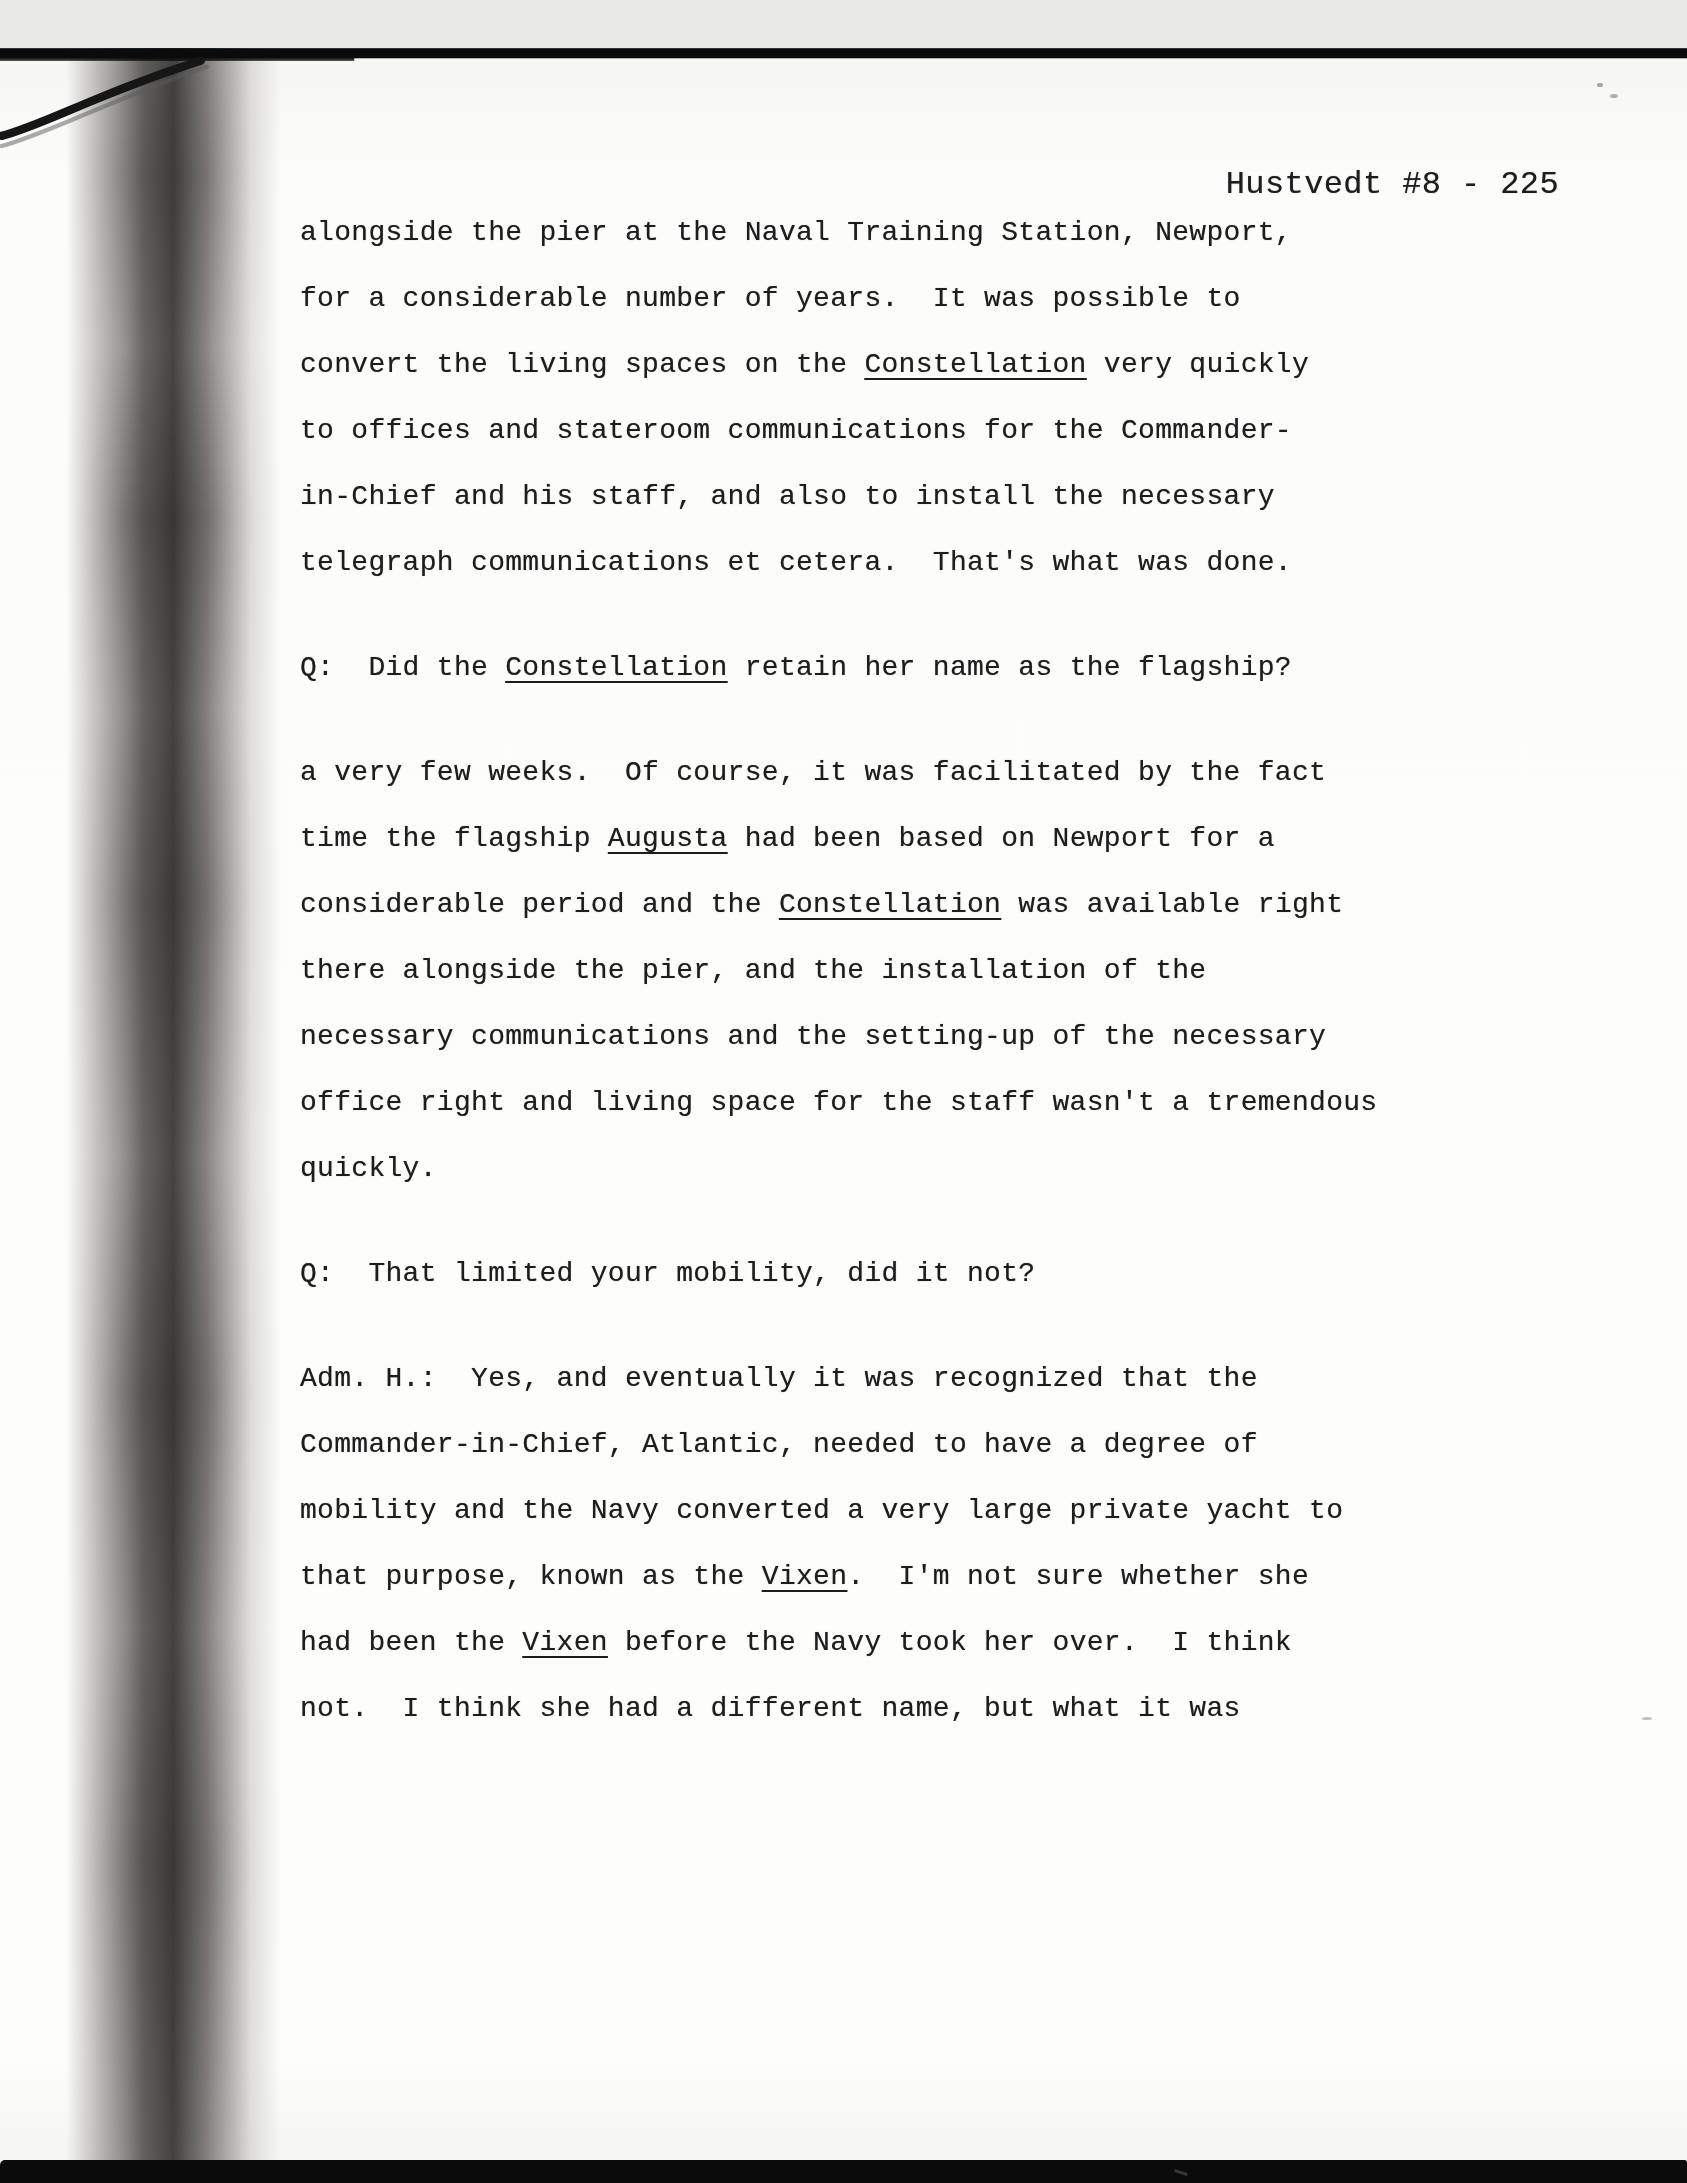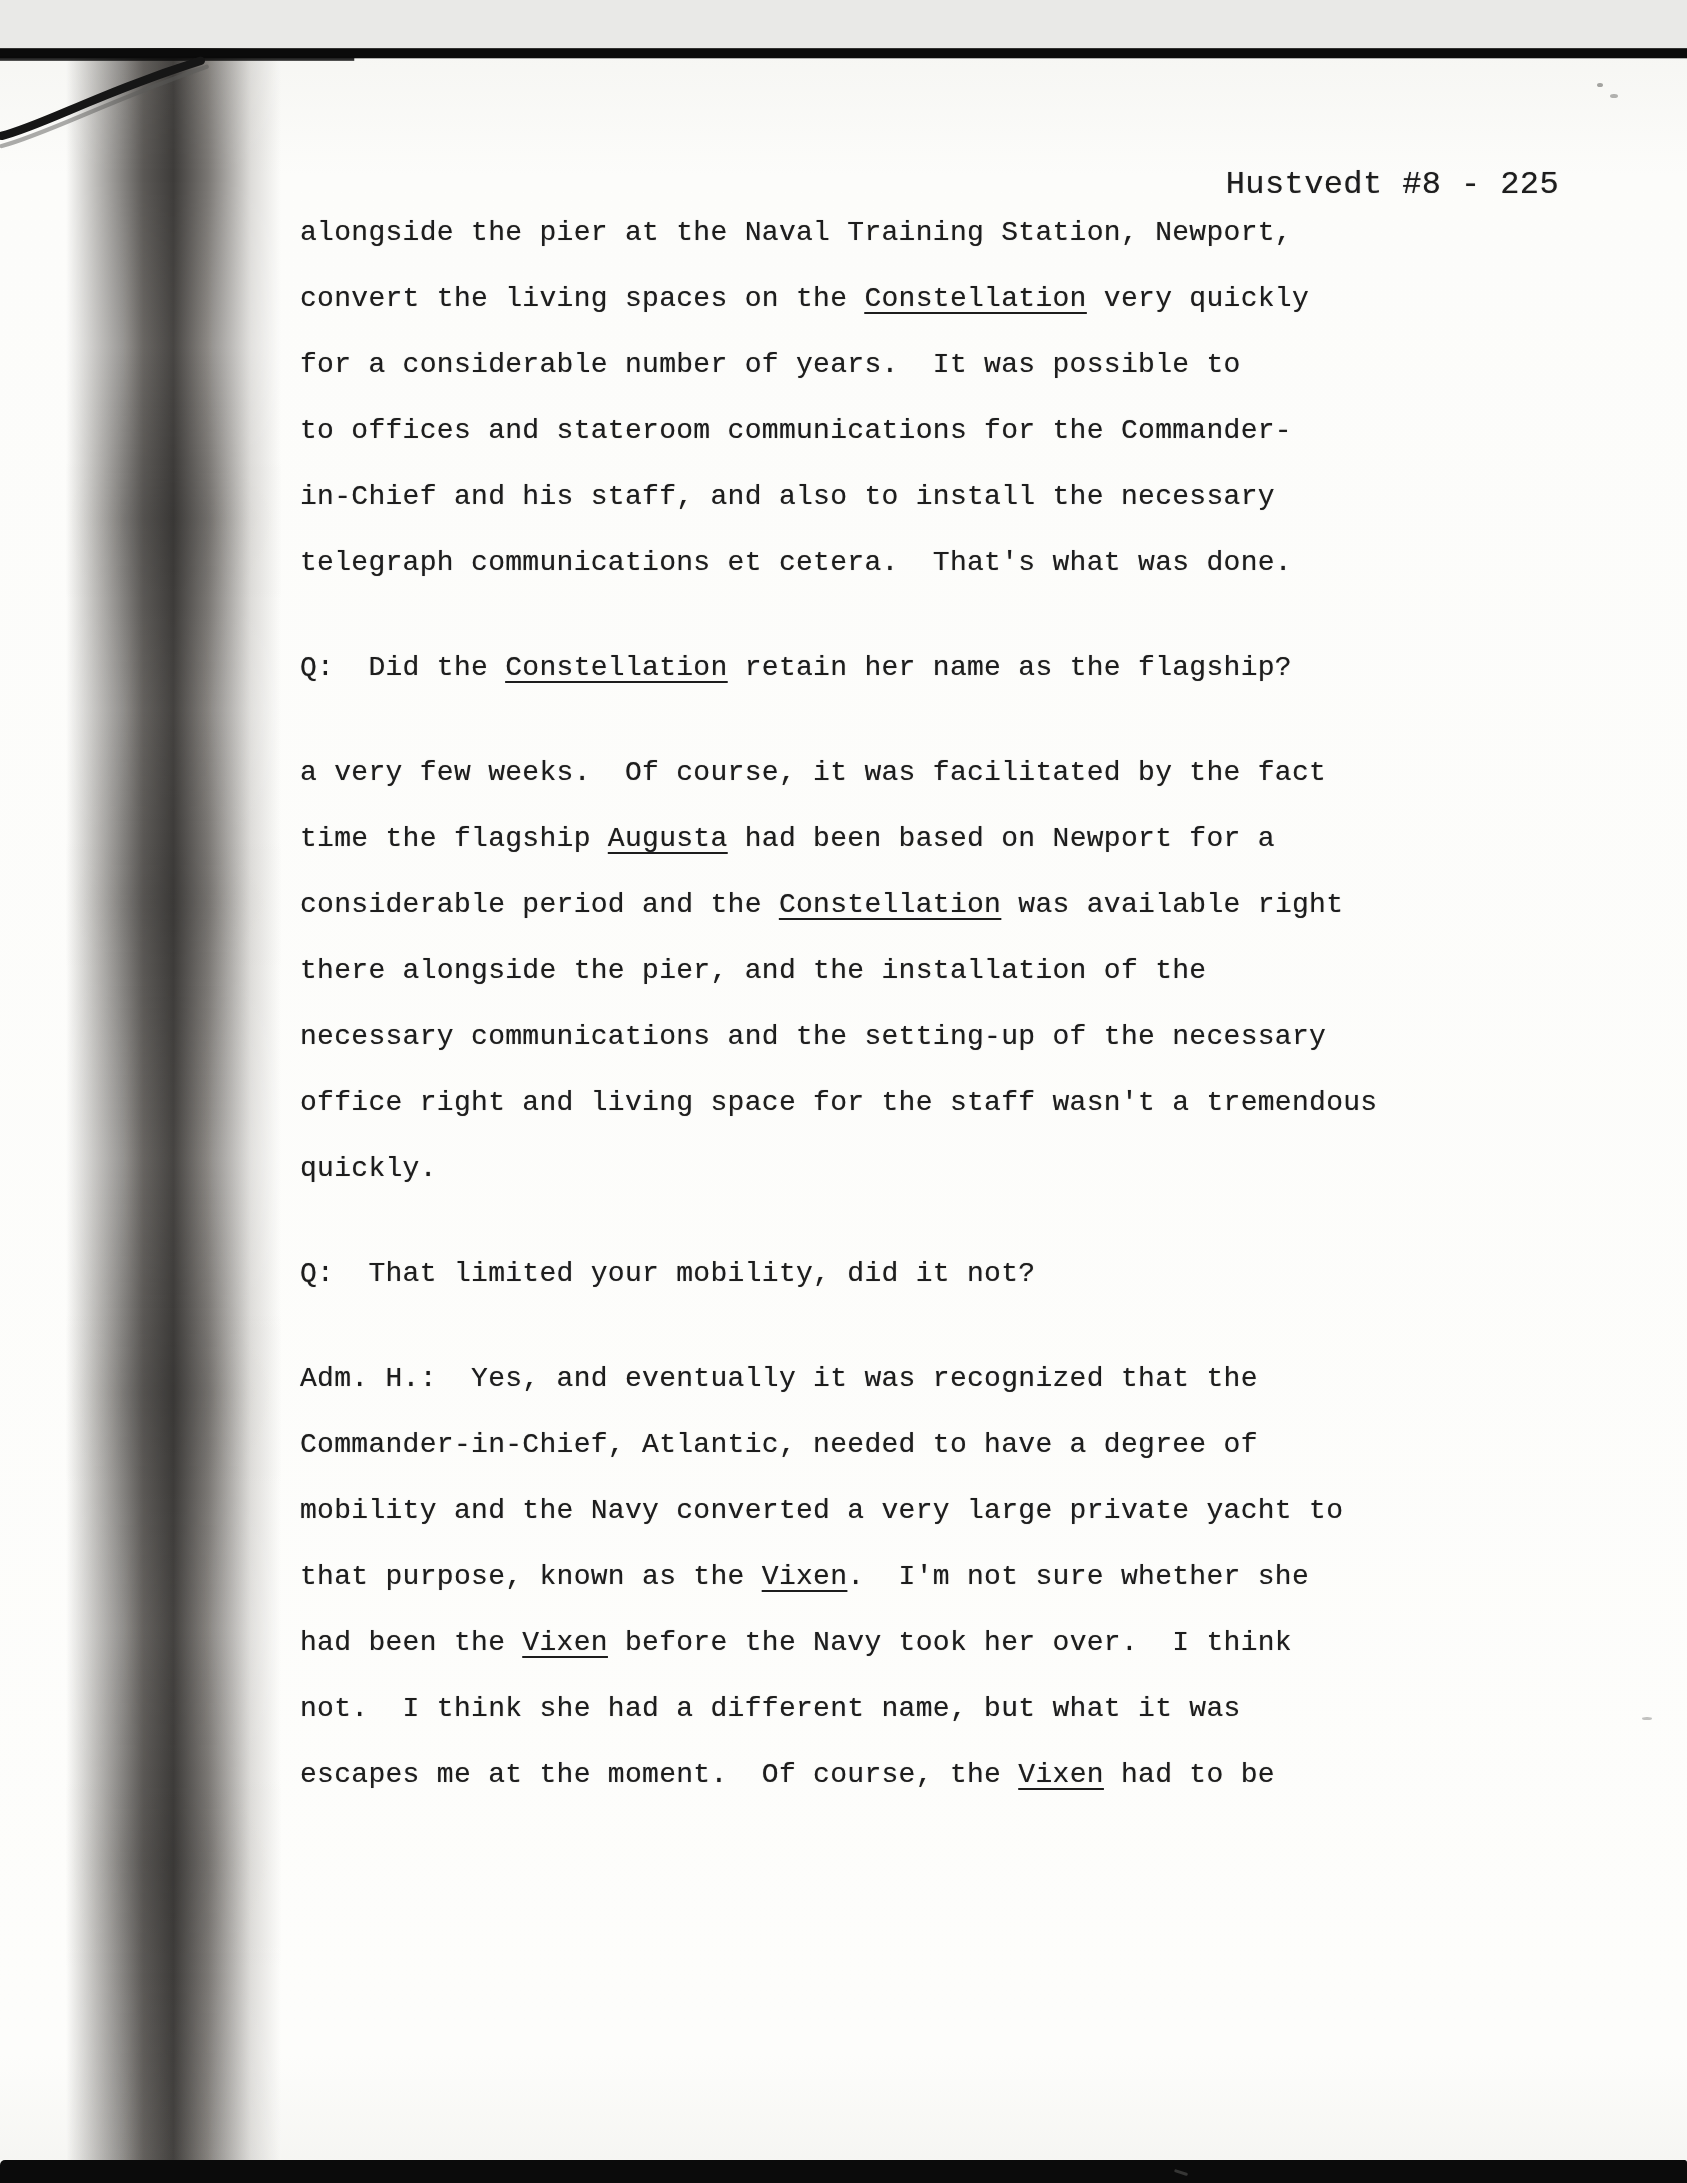--- a/index.html
+++ b/index.html
@@ -135,22 +135,22 @@
     <path d="M2 116 C 55 102, 130 62, 245 22" fill="none" stroke="#5a5a57" stroke-width="5" stroke-linecap="round" opacity="0.5"></path>
   </svg>
 
   <div class="bottom-edge"></div>
 
   <div class="header">Hustvedt #8 - 225</div>
 
   <div class="doc-body">
       <div class="para">
         <div class="line"><span>alongside the pier at the Naval Training Station, Newport,</span></div>
+        <div class="line"><span>for a considerable number of years.  It was possible to</span></div>
         <div class="line"><span>convert the living spaces on the </span><span class="u">Constellation</span><span> very quickly</span></div>
-        <div class="line"><span>for a considerable number of years.  It was possible to</span></div>
         <div class="line"><span>to offices and stateroom communications for the Commander-</span></div>
         <div class="line"><span>in-Chief and his staff, and also to install the necessary</span></div>
         <div class="line"><span>telegraph communications et cetera.  That's what was done.</span></div>
       </div>
       <div class="para">
         <div class="line"><span>Q:  Did the </span><span class="u">Constellation</span><span> retain her name as the flagship?</span></div>
       </div>
       <div class="para">
         <div class="line"><span>a very few weeks.  Of course, it was facilitated by the fact</span></div>
         <div class="line"><span>time the flagship </span><span class="u">Augusta</span><span> had been based on Newport for a</span></div>
@@ -163,21 +163,20 @@
       <div class="para">
         <div class="line"><span>Q:  That limited your mobility, did it not?</span></div>
       </div>
       <div class="para">
         <div class="line"><span>Adm. H.:  Yes, and eventually it was recognized that the</span></div>
         <div class="line"><span>Commander-in-Chief, Atlantic, needed to have a degree of</span></div>
         <div class="line"><span>mobility and the Navy converted a very large private yacht to</span></div>
         <div class="line"><span>that purpose, known as the </span><span class="u">Vixen</span><span>.  I'm not sure whether she</span></div>
         <div class="line"><span>had been the </span><span class="u">Vixen</span><span> before the Navy took her over.  I think</span></div>
         <div class="line"><span>not.  I think she had a different name, but what it was</span></div>
-        <div class="line"><span>escapes me at the moment.  Of course, the </span><span class="u">Vixen</span><span> had to be</span></div>
       </div>
     </div>
 
   <div class="speck s1"></div>
   <div class="speck s2"></div>
   <div class="speck s3"></div>
   <div class="speck s4"></div>
 
 </div>
 

